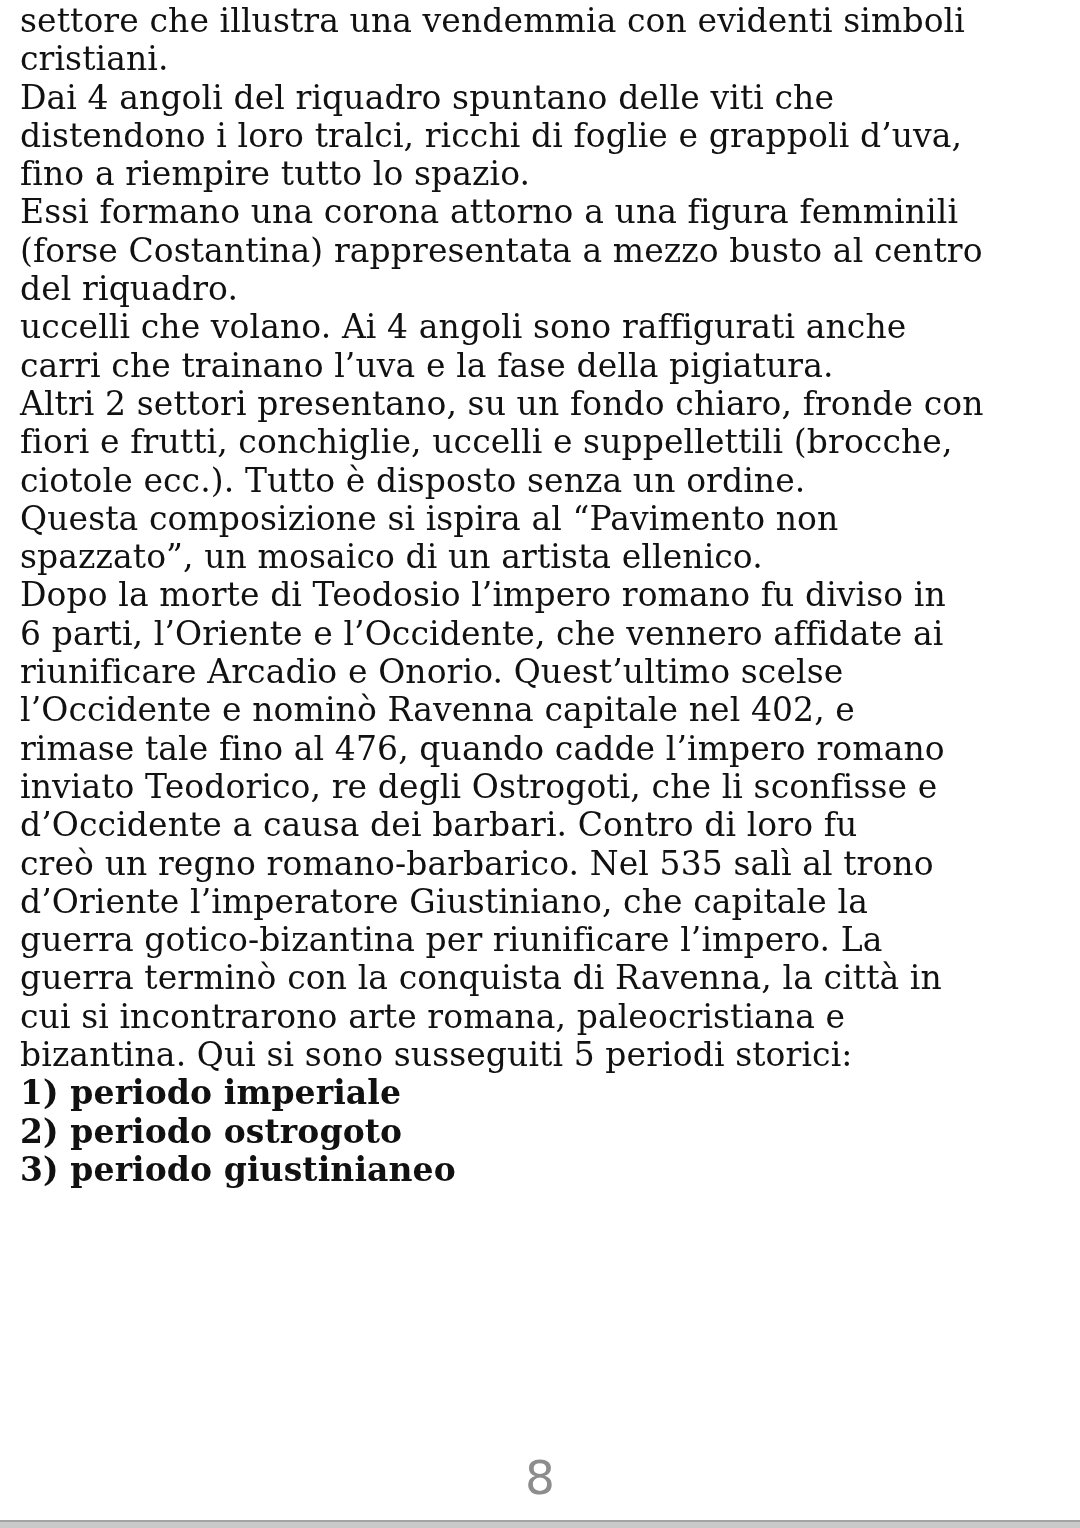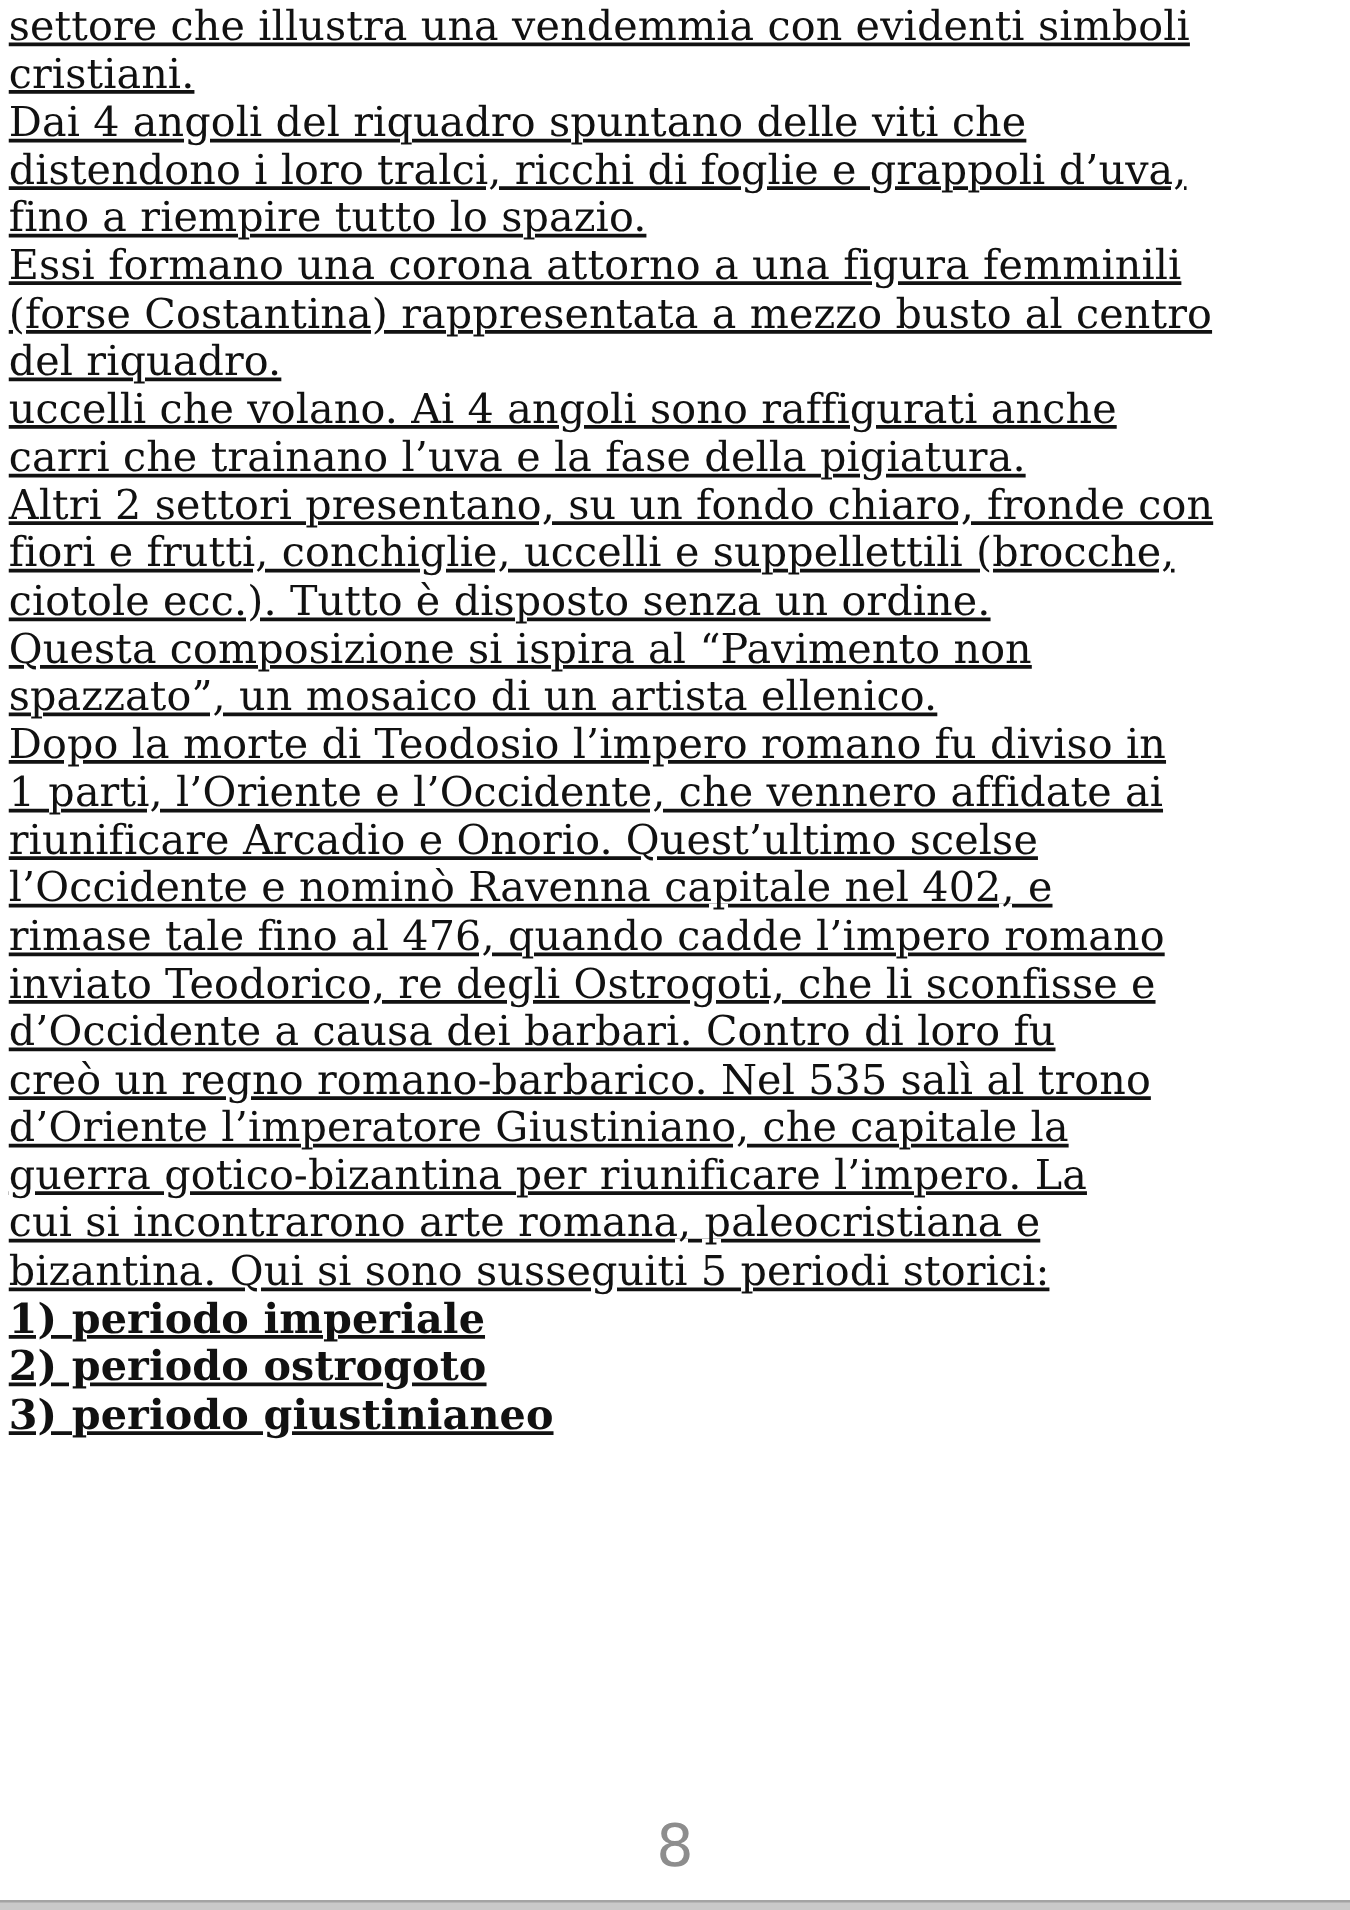--- a/index.html
+++ b/index.html
@@ -9,23 +9,22 @@
     width: 1080px;
     height: 1528px;
     background: #ffffff;
     overflow: hidden;
     font-family: "DejaVu Serif", serif;
     color: #111111;
   }
   .text-block {
     position: absolute;
     top: 2px;
-    left: 7px;
+    left: 20px;
     right: 2px;
-    text-decoration: underline;
   }
   .line {
     font-size: 33px;
     line-height: 38.3px;
     letter-spacing: 0.1px;
     white-space: nowrap;
   }
   .line.heading {
     font-weight: bold;
     font-style: italic;
@@ -72,29 +71,30 @@
     <div class="line">uccelli che volano. Ai 4 angoli sono raffigurati anche</div>
     <div class="line">carri che trainano l’uva e la fase della pigiatura.</div>
     <div class="line">Altri 2 settori presentano, su un fondo chiaro, fronde con</div>
     <div class="line">fiori e frutti, conchiglie, uccelli e suppellettili (brocche,</div>
     <div class="line">ciotole ecc.). Tutto è disposto senza un ordine.</div>
     <div class="line">Questa composizione si ispira al “Pavimento non</div>
     <div class="line">spazzato”, un mosaico di un artista ellenico.</div>
 
 
     <div class="line">Dopo la morte di Teodosio l’impero romano fu diviso in</div>
-    <div class="line">1 parti, l’Oriente e l’Occidente, che vennero affidate ai</div>
+    <div class="line">6 parti, l’Oriente e l’Occidente, che vennero affidate ai</div>
     <div class="line">riunificare Arcadio e Onorio. Quest’ultimo scelse</div>
     <div class="line">l’Occidente e nominò Ravenna capitale nel 402, e</div>
     <div class="line">rimase tale fino al 476, quando cadde l’impero romano</div>
     <div class="line">inviato Teodorico, re degli Ostrogoti, che li sconfisse e</div>
     <div class="line">d’Occidente a causa dei barbari. Contro di loro fu</div>
     <div class="line">creò un regno romano-barbarico. Nel 535 salì al trono</div>
     <div class="line">d’Oriente l’imperatore Giustiniano, che capitale la</div>
     <div class="line">guerra gotico-bizantina per riunificare l’impero. La</div>
+    <div class="line">guerra terminò con la conquista di Ravenna, la città in</div>
     <div class="line">cui si incontrarono arte romana, paleocristiana e</div>
     <div class="line">bizantina. Qui si sono susseguiti 5 periodi storici:</div>
 
     <div class="line bold">1) periodo imperiale</div>
     <div class="line bold">2) periodo ostrogoto</div>
     <div class="line bold">3) periodo giustinianeo</div>
   </div>
 
   <div class="page-number">8</div>
 

